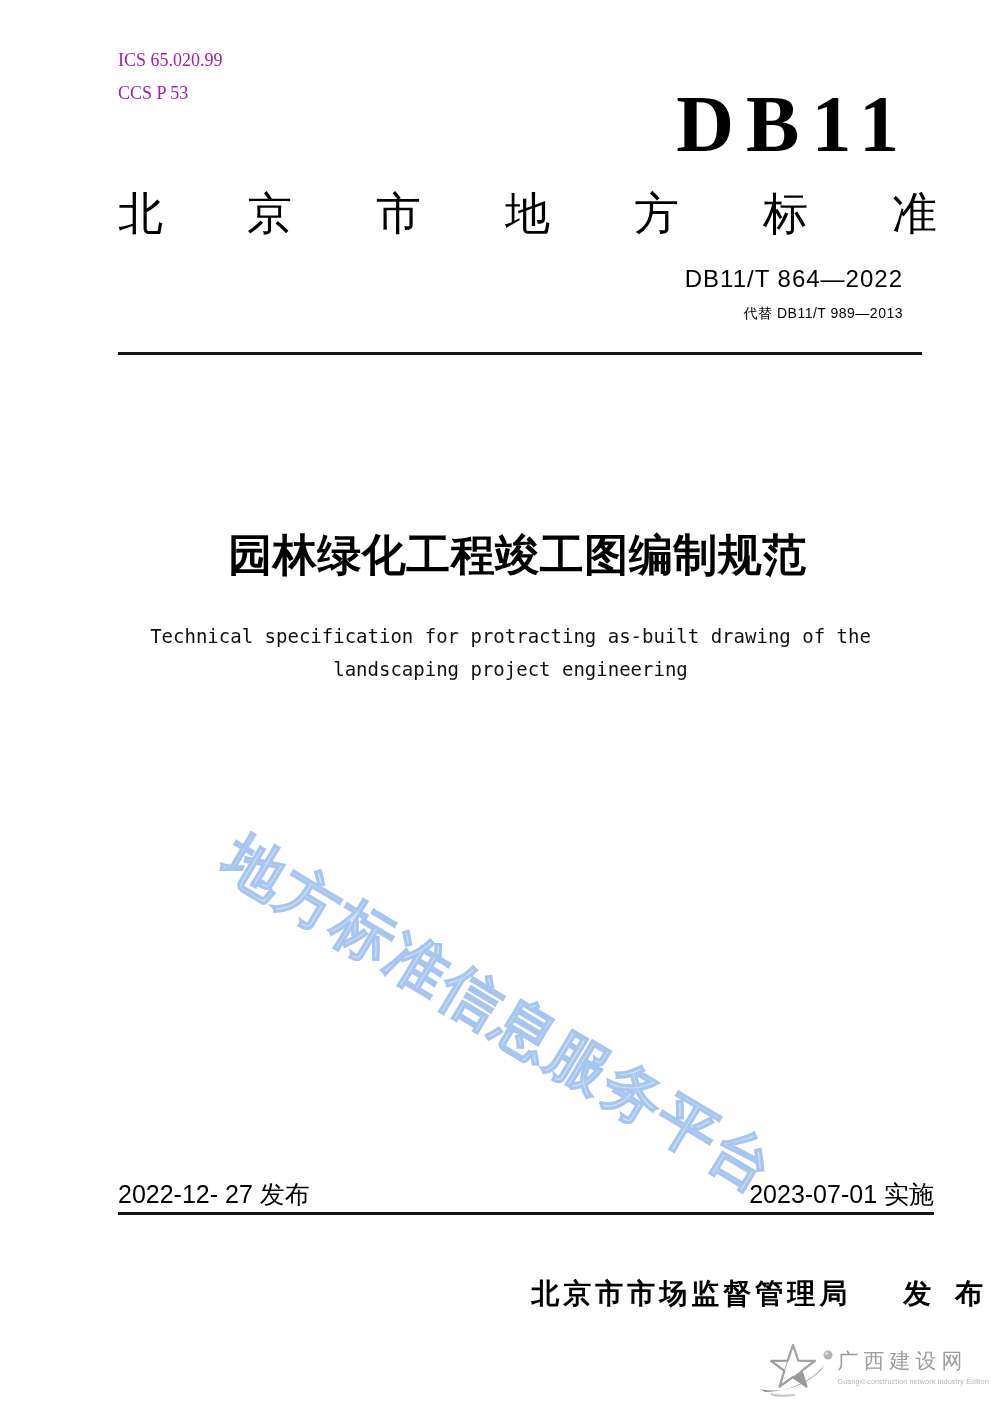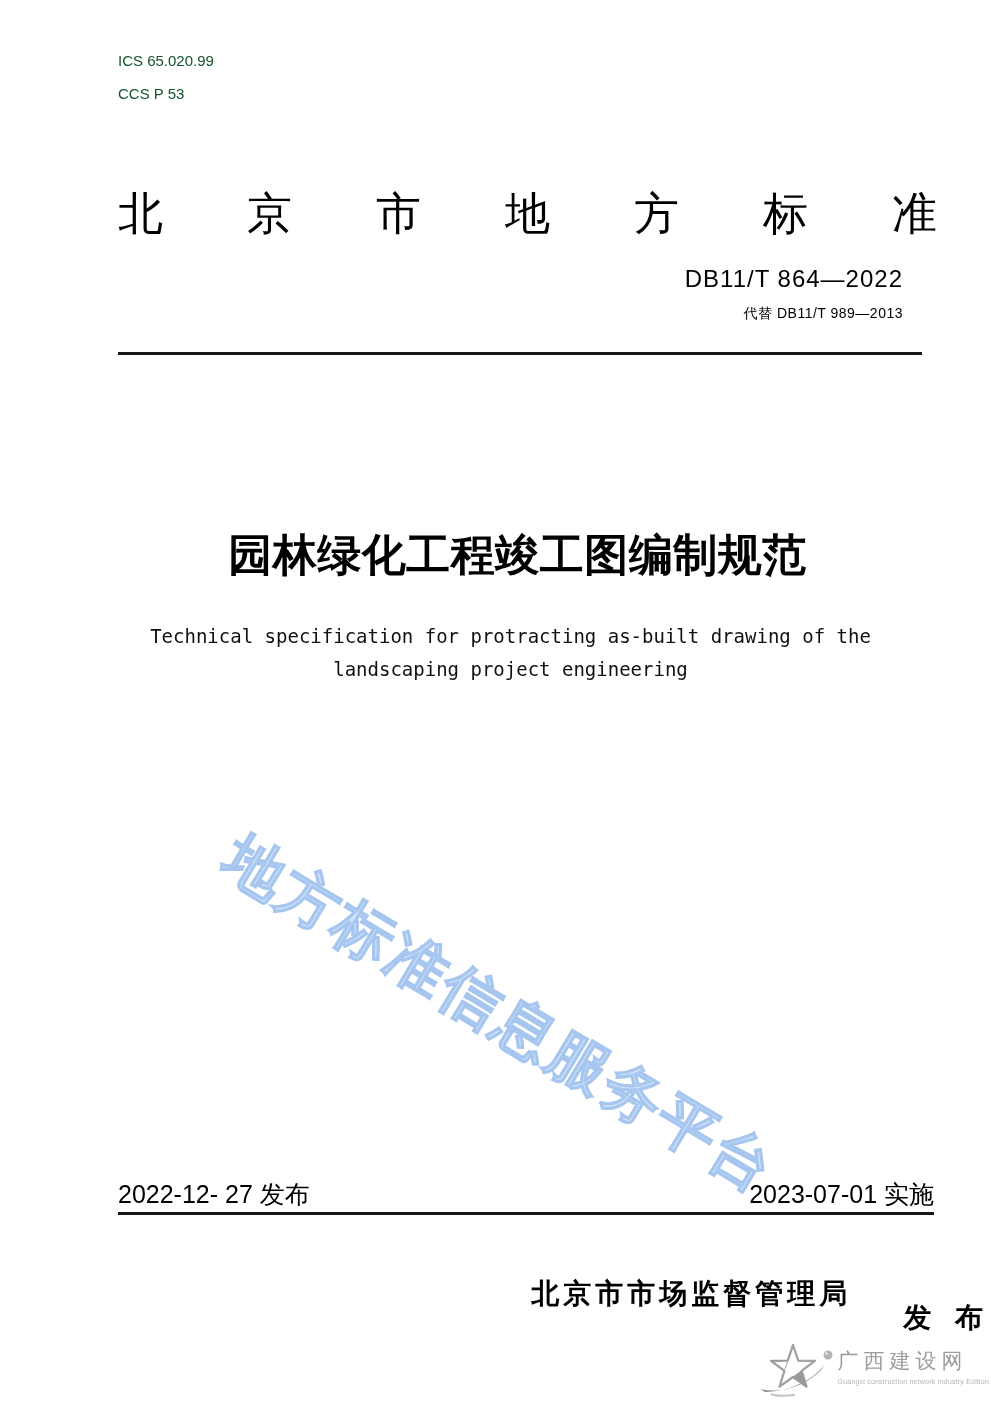--- a/index.html
+++ b/index.html
@@ -11,25 +11,25 @@
     overflow: hidden;
     font-family: "Liberation Sans", sans-serif;
     color: #000000;
   }
 
   
   .ics-block {
     position: absolute;
     left: 118px;
     top: 44px;
-    font-family: Liberation Sans, sans-serif;
-    font-size: 15px;
+    font-family: Liberation Serif, serif;
+    font-size: 18px;
     line-height: 33px;
     letter-spacing: 0px;
-    color: #14532d;
+    color: #a21caf;
   }
 
   
   .db11-logo {
     position: absolute;
     right: 80px;
     top: 84px;
     font-family: "Liberation Serif", serif;
     font-weight: bold;
     font-size: 80px;
@@ -134,21 +134,21 @@
     padding-left: 26px;
     display: flex;
     justify-content: flex-end;
     gap: 52px;
     font-size: 28px;
     line-height: 34px;
     font-weight: bold;
     white-space: nowrap;
   }
   .publisher-name { letter-spacing: 4px; }
-  .publish-label  { letter-spacing: 8px; margin-top: 24px; }
+  .publish-label  { letter-spacing: 8px; }
 
   
   .logo-badge {
     position: absolute;
     right: 2px;
     bottom: 3px;
     display: flex;
     align-items: flex-start;
     gap: 3px;
   }
@@ -174,20 +174,21 @@
 </head>
 <body>
 
 <div class="page">
 
   <div class="ics-block">
     <div>ICS 65.020.99</div>
     <div>CCS P 53</div>
   </div>
 
+  <div class="db11-logo">DB11</div>
 
   <div class="std-type">北京市地方标准</div>
 
   <div class="std-no-block">
     <div class="std-no">DB11/T 864—2022</div>
     <div class="std-replaces">代替 DB11/T 989—2013</div>
   </div>
 
   <div class="rule rule-top"></div>
 

